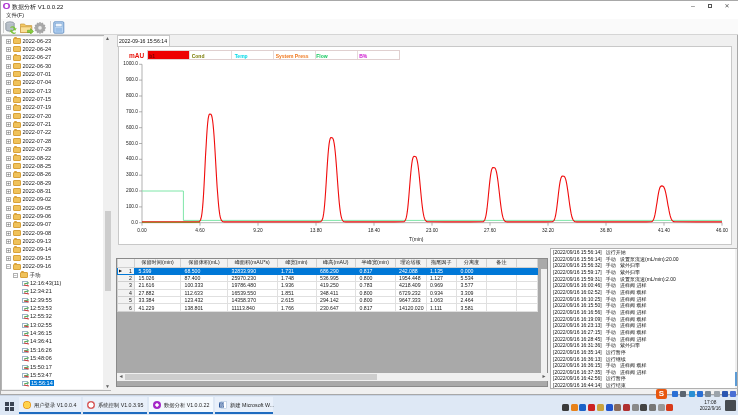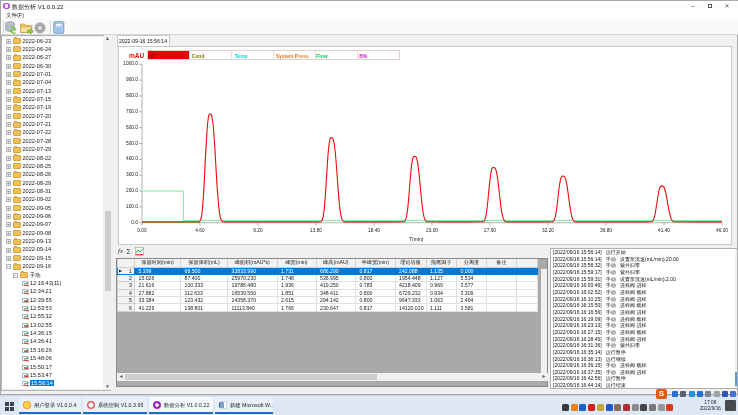--- a/index.html
+++ b/index.html
@@ -209,29 +209,20 @@
       <div class="abs" style="left:185.0px;top:180.5px;width:24px;text-align:center;font-size:4.8px;color:#222;">13.80</div>
       <div class="abs" style="left:243.0px;top:180.5px;width:24px;text-align:center;font-size:4.8px;color:#222;">18.40</div>
       <div class="abs" style="left:301.0px;top:180.5px;width:24px;text-align:center;font-size:4.8px;color:#222;">23.00</div>
       <div class="abs" style="left:359.0px;top:180.5px;width:24px;text-align:center;font-size:4.8px;color:#222;">27.60</div>
       <div class="abs" style="left:417.0px;top:180.5px;width:24px;text-align:center;font-size:4.8px;color:#222;">32.20</div>
       <div class="abs" style="left:475.0px;top:180.5px;width:24px;text-align:center;font-size:4.8px;color:#222;">36.80</div>
       <div class="abs" style="left:533.0px;top:180.5px;width:24px;text-align:center;font-size:4.8px;color:#222;">41.40</div>
       <div class="abs" style="left:591.0px;top:180.5px;width:24px;text-align:center;font-size:4.8px;color:#222;">46.00</div>
       <div class="abs" style="left:290px;top:188.5px;font-size:5px;color:#222;">T(min)</div>
 </div>
-<div id="btoolbar">
- <div class="abs" style="left:2px;top:1px;font-size:7px;font-style:italic;font-family:'Liberation Serif',serif;color:#333;">fx</div>
- <div class="abs" style="left:10.5px;top:1.5px;font-size:6.5px;color:#333;">Σ</div>
- <svg class="abs" style="left:19px;top:1px" width="9" height="9" viewBox="0 0 9 9">
-  <rect x="0.4" y="0.4" width="8.2" height="8.2" fill="#fff" stroke="#999" stroke-width="0.6"></rect>
-  <path d="M1 6 L3 3 L5 5 L8 1.5" stroke="#2a9a2a" stroke-width="0.9" fill="none"></path>
-  <path d="M1 7.5 L8 7.5" stroke="#cc2222" stroke-width="0.8" fill="none"></path>
- </svg>
-</div>
 <div id="grid">
  <table id="dg">
         <colgroup>
           <col style="width:17px">
           <col style="width:46px">
           <col style="width:47px">
           <col style="width:49.5px">
           <col style="width:39px">
           <col style="width:39.5px">
           <col style="width:39.5px">

